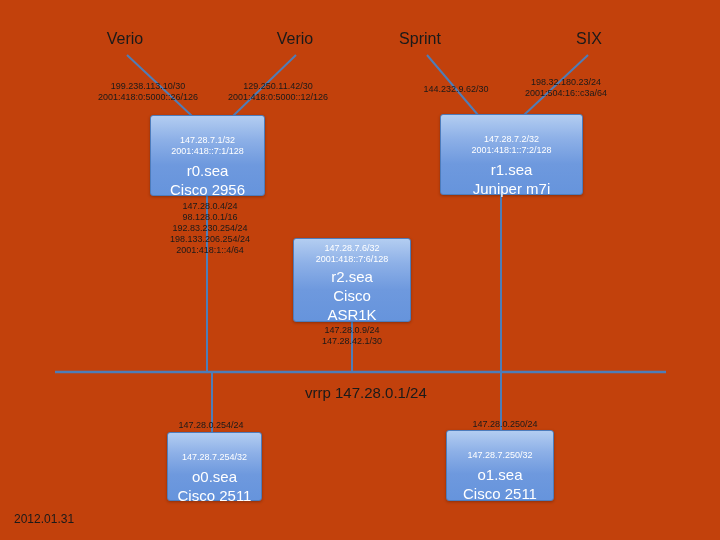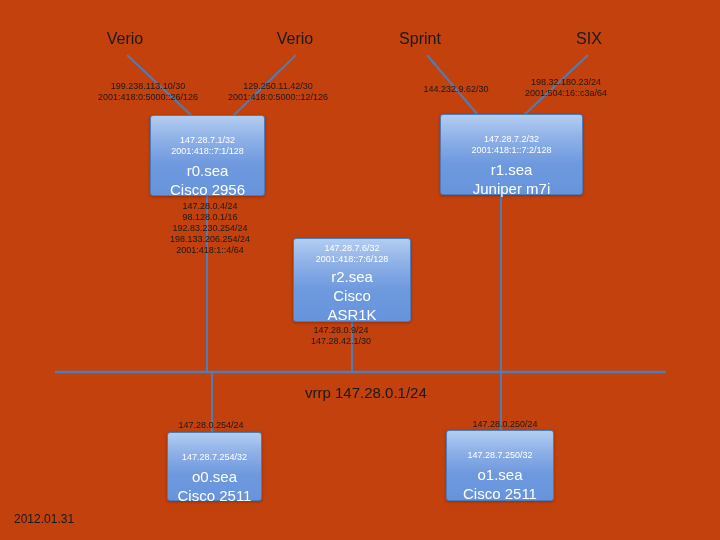--- a/index.html
+++ b/index.html
@@ -104,21 +104,21 @@
   <div class="node" style="left:293px; top:238px; width:118px; height:84px; padding-top:4px;">
     <div class="lo">147.28.7.6/32</div>
     <div class="lo">2001:418::7:6/128</div>
     <div class="titles" style="margin-top:2px;">
       <div class="title">r2.sea</div>
       <div class="title">Cisco</div>
       <div class="title">ASR1K</div>
     </div>
   </div>
 
-  <div class="addr" style="left:341px; top:325px;">
+  <div class="addr" style="left:352px; top:325px;">
     <div>147.28.0.9/24</div>
     <div>147.28.42.1/30</div>
   </div>
 
   <div class="lan-label" style="left:305px; top:384px;">vrrp 147.28.0.1/24</div>
 
   <div class="addr" style="left:211px; top:420px;">147.28.0.254/24</div>
 
   <div class="addr" style="left:505px; top:419px;">147.28.0.250/24</div>
 

